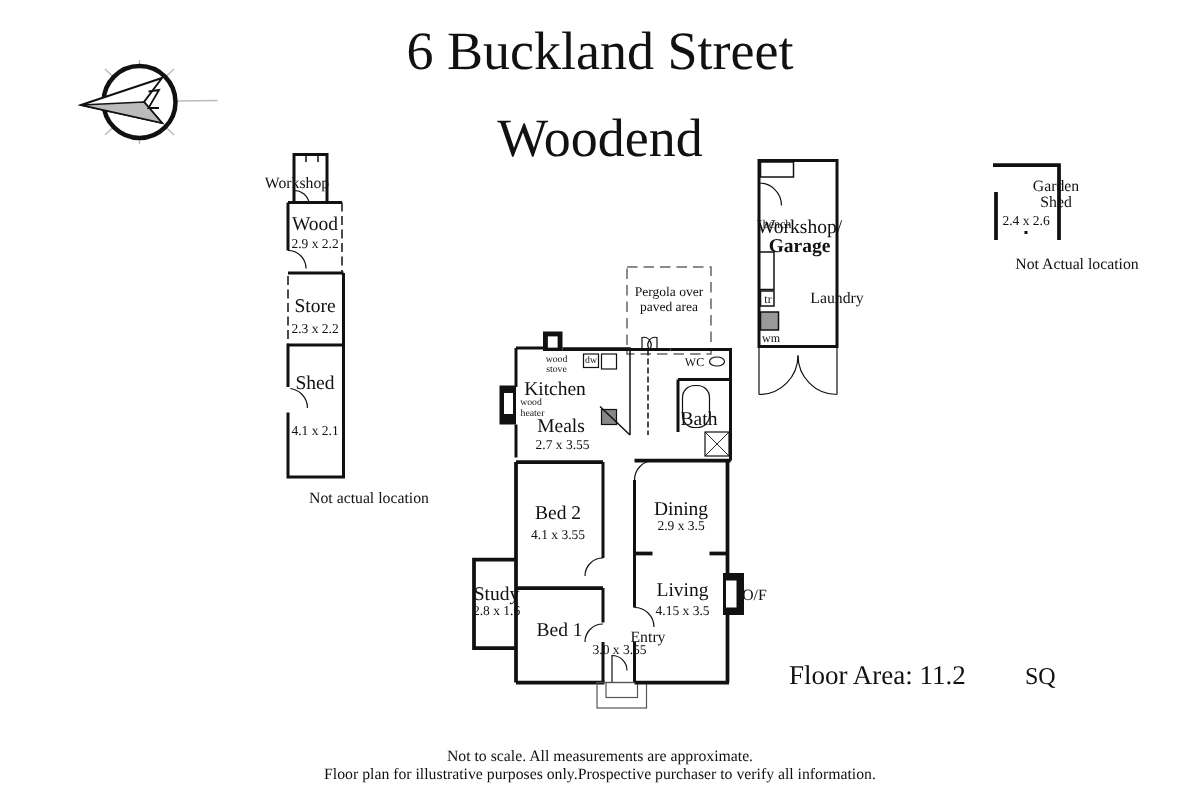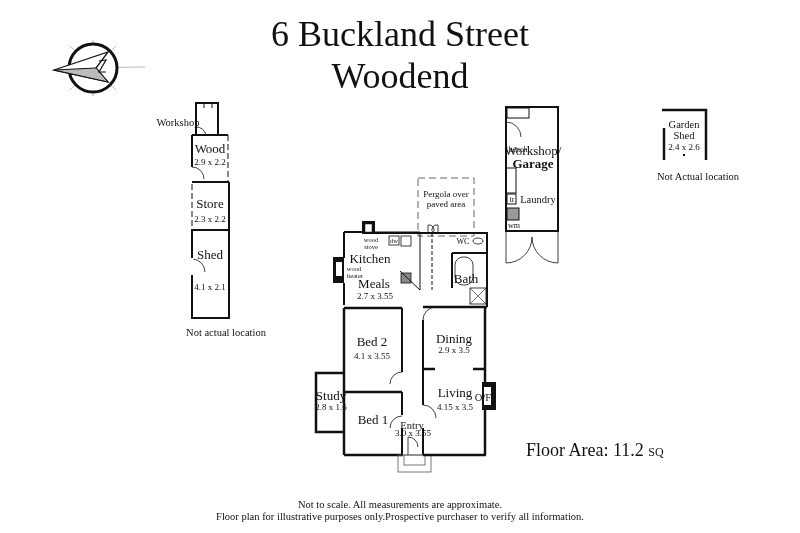--- a/index.html
+++ b/index.html
@@ -1,29 +1,29 @@
 <!DOCTYPE html>
 <html><head>
 <meta charset="utf-8">
 <style>
   html, body { margin:0; padding:0; background:#ffffff; }
   body { width:800px; height:533px; position:relative; overflow:hidden; font-family:"Liberation Serif","DejaVu Serif",serif; color:#111; }
   .abs { position:absolute; }
   .title { left:0; width:800px; text-align:center; font-size:36px; line-height:40px; color:#111; }
   .t1 { top:14px; }
-  .t2 { top:56px;font-family:Liberation Serif, serif; }
+  .t2 { top:72px;font-family:Liberation Serif, serif; }
   svg.plan { position:absolute; left:0; top:0; }
   .lbl { position:absolute; text-align:center; white-space:nowrap; transform:translateX(-50%); }
   .rm { font-size:13px; }
   .dim { font-size:9px; }
   .sm { font-size:8px; }
   .tiny { font-size:6.5px; line-height:7px; }
-  .note { font-size:10.5px; }
+  .note { font-size:10.5px;margin-left:20px; }
   .fa { position:absolute; left:526px; top:440px; font-size:18px; white-space:nowrap; }
-  .fa .unit { font-size:12px; }
+  .fa .unit { font-size:16px;margin-left:35px; }
   .disc { position:absolute; left:0; width:800px; text-align:center; font-size:10.5px; }
 </style>
 </head>
 <body>
 
 <div class="abs title t1">6 Buckland Street</div>
 <div class="abs title t2">Woodend</div>
 
 <svg class="plan" width="800" height="533" viewBox="0 0 800 533">
 

